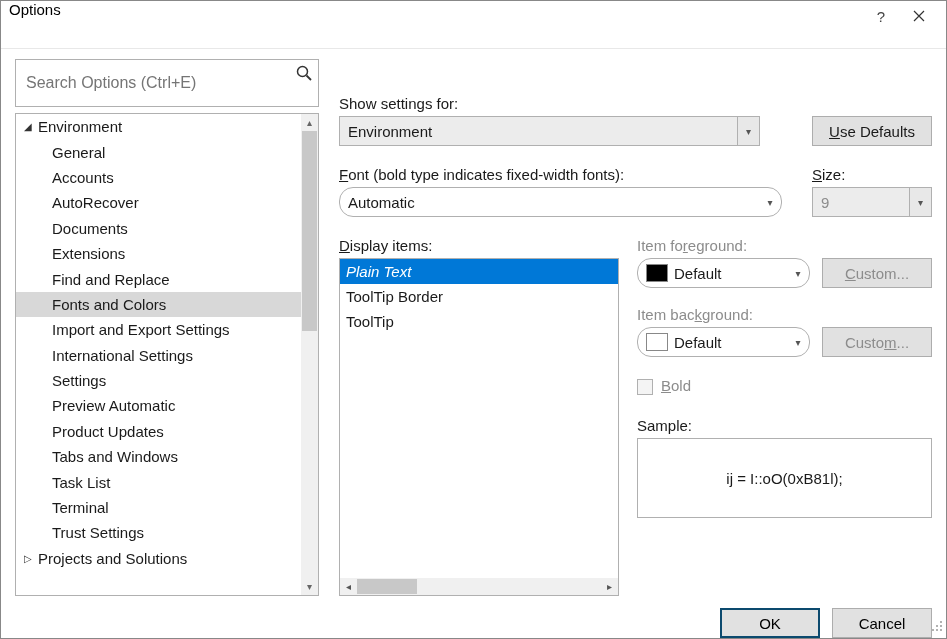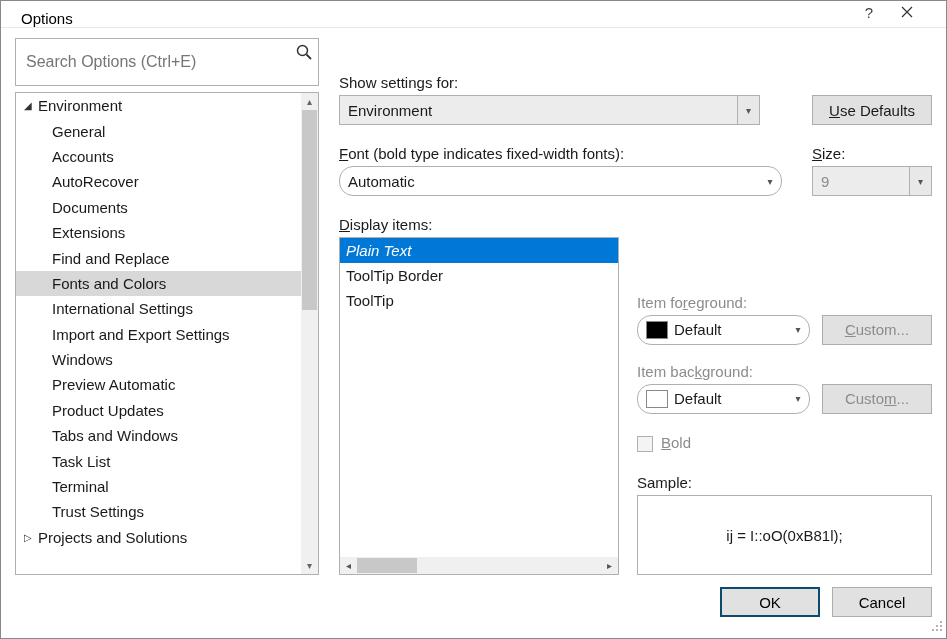--- a/index.html
+++ b/index.html
@@ -1,18 +1,18 @@
 <!DOCTYPE html>
 <html><head>
 <meta charset="utf-8">
 <style>
   * { box-sizing: border-box; font-family: "Segoe UI", Arial, sans-serif; }
   html, body { margin: 0; padding: 0; background: #fff; }
   .window { width: 947px; height: 639px; border: 1px solid #888; background: #fff; position: relative; }
-  .titlebar { height: 27px; display: flex; align-items: flex-end; padding: 0 20px; border-bottom: 1px solid #e8e8e8; }
+  .titlebar { height: 48px; display: flex; align-items: flex-start; padding: 0 8px; border-bottom: 1px solid #e8e8e8; }
   .titlebar .title { font-size: 15px; color: #000; }
   .titlebar .spacer { flex: 1; }
   .titlebar .btn { width: 38px; height: 30px; display: flex; align-items: center; justify-content: center; font-size: 15px; color: #444; }
   .content { padding: 10px 14px 12px 14px; height: calc(100% - 36px); display: flex; flex-direction: column; }
   .mainarea { flex: 1; display: flex; gap: 20px; }
   .leftpane { width: 304px; display: flex; flex-direction: column; }
   .searchwrap { position: relative; margin-bottom: 6px; }
   .searchinput { width: 100%; height: 48px; border: 1px solid #b0b0b0; padding: 0 32px 0 10px; font-size: 16px; color: #555; background: #fff; }
   .searchicon { position: absolute; right: 6px; top: 5px; font-size: 18px; color: #333; }
   .treewrap { flex: 1; border: 1px solid #b0b0b0; background: #fff; position: relative; overflow: hidden; }
@@ -104,27 +104,27 @@
               <div class="tree-item lvl2">
                 <span>Extensions</span>
               </div>
               <div class="tree-item lvl2">
                 <span>Find and Replace</span>
               </div>
               <div class="tree-item lvl2 selected">
                 <span>Fonts and Colors</span>
               </div>
               <div class="tree-item lvl2">
+                <span>Import and Export Settings</span>
+              </div>
+              <div class="tree-item lvl2">
                 <span>International Settings</span>
               </div>
               <div class="tree-item lvl2">
-                <span>Import and Export Settings</span>
-              </div>
-              <div class="tree-item lvl2">
-                <span>Windows</span>
+                <span>Settings</span>
               </div>
               <div class="tree-item lvl2">
                 <span>Preview Automatic</span>
               </div>
               <div class="tree-item lvl2">
                 <span>Product Updates</span>
               </div>
               <div class="tree-item lvl2">
                 <span>Tabs and Windows</span>
               </div>
@@ -177,21 +177,21 @@
             <div class="label"><span class="under">S</span>ize:</div>
             <div class="combo" style="color:#8c8c8c;">
               <span class="val">9</span>
               <span class="caret">▾</span>
             </div>
           </div>
         </div>
 
         <div class="section-spacer"></div>
 
-        <div class="row" style="align-items:flex-end; gap:18px; flex:1;">
+        <div class="row" style="align-items:flex-start; gap:18px; flex:1;">
           <div style="width:280px; display:flex; flex-direction:column; height:100%;">
             <div class="label"><span class="under">D</span>isplay items:</div>
             <div class="listbox" style="flex:1;" id="display-items">
               <div class="li sel">Plain Text</div>
                 <div class="li">ToolTip Border</div>
                 <div class="li">ToolTip</div>
                 <div class="hscroll">
                 <div class="harrow">◂</div>
                 <div class="htrack">
                     <div class="hthumb"></div>

